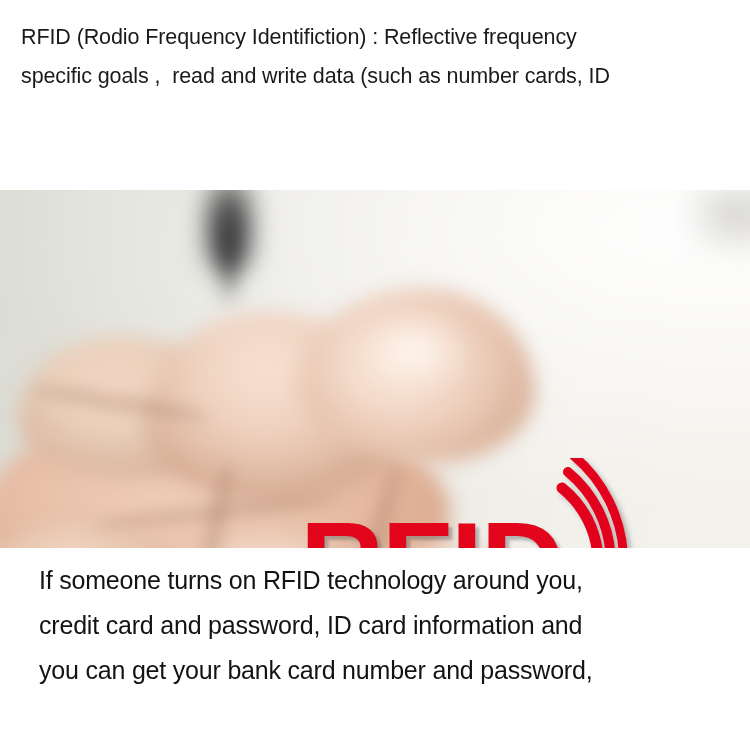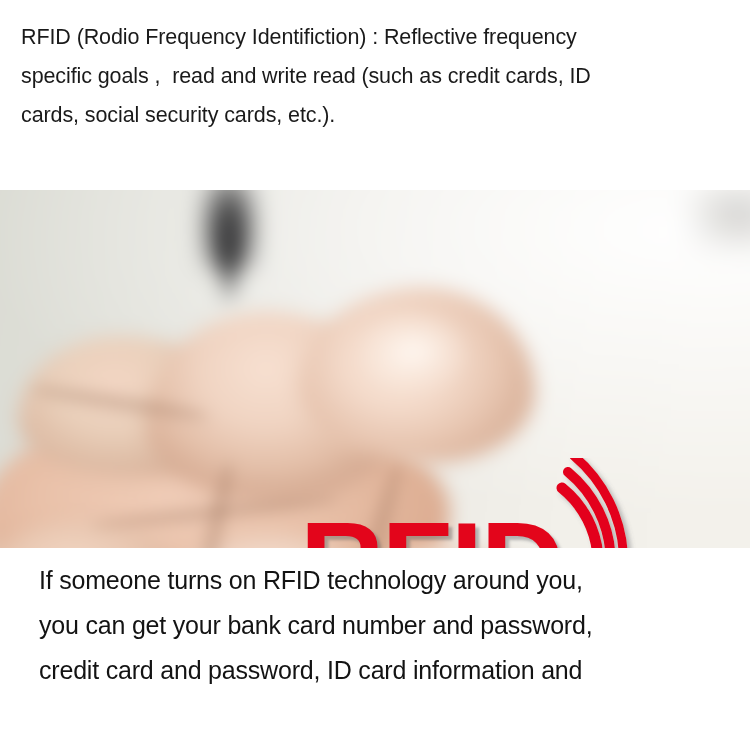--- a/index.html
+++ b/index.html
@@ -239,22 +239,21 @@
     white-space: pre;
   }
 </style>
 </head>
 <body>
 
 <div class="page">
 
   <div class="top-text">
     <div class="line">RFID (Rodio Frequency Identifiction) : Reflective frequency</div>
-    <div class="line">specific goals ,  read and write read (such as credit cards, ID</div>
-    <div class="line">cards, social security cards, etc.).</div>
+    <div class="line">specific goals ,  read and write data (such as number cards, ID</div>
   </div>
 
   <div class="photo">
 
     <div class="photo-blur-wrap">
       <div class="photo-bg"></div>
       <div class="bg-dark-shape"></div>
       <div class="bg-dark-shape tail"></div>
       <div class="bg-dark-right"></div>
 
@@ -288,17 +287,17 @@
           <path d="M268 14 A 118 118 0 0 1 268 196" stroke-width="10"></path>
           <path d="M274 -2 A 140 140 0 0 1 274 212" stroke-width="9"></path>
         </g>
       </svg>
     </div>
 
   </div>
 
   <div class="bottom-text">
     <div class="line">If someone turns on RFID technology around you,</div>
+    <div class="line">credit card and password, ID card information and</div>
     <div class="line">you can get your bank card number and password,</div>
-    <div class="line">credit card and password, ID card information and</div>
   </div>
 
 </div>
 
 </body></html>

